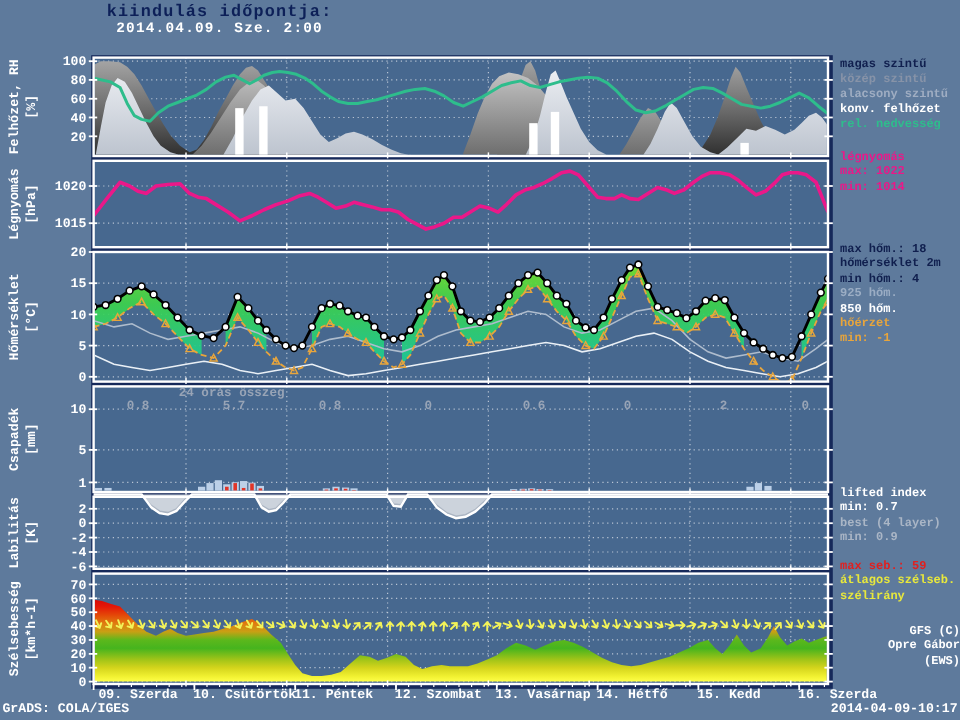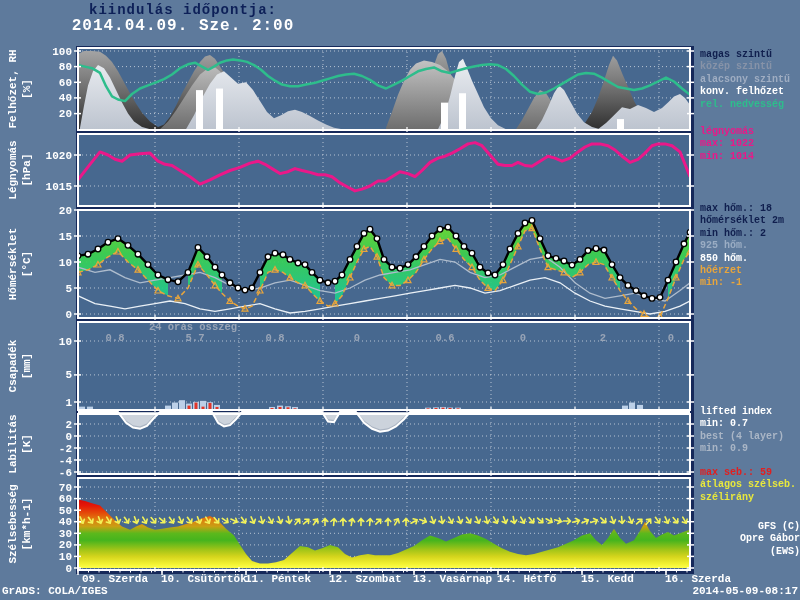--- a/index.html
+++ b/index.html
@@ -1,21 +1,21 @@
 <!DOCTYPE html>
 <html><head>
 <meta charset="utf-8">
 <style>
   html,body{margin:0;padding:0;}
   #screen{position:relative;width:800px;height:600px;background:#5e7a9c;overflow:hidden;
           font-family:"Liberation Mono","DejaVu Sans Mono",monospace;}
   .abs{position:absolute;}
   #chart-svg{position:absolute;left:0;top:0;}
   .title1{left:58px;top:2px;width:250px;text-align:center;color:#0d2058;font-size:14px;font-weight:bold;letter-spacing:1px;}
-  .title2{left:28px;top:17px;width:310px;text-align:center;color:#ffffff;font-size:16px;font-weight:bold;letter-spacing:1px;}
+  .title2{left:28px;top:17px;width:310px;text-align:center;color:#ffffff;font-size:12px;font-weight:bold;letter-spacing:1px;}
   .titleloc{left:358px;top:17px;width:140px;text-align:center;color:#ffffff;font-size:16px;font-weight:bold;letter-spacing:1px;}
   .vlabel{color:#fff;font-size:11px;font-weight:bold;transform:rotate(-90deg);transform-origin:top left;
           text-align:center;line-height:14px;white-space:nowrap;}
   #legend{left:698px;top:0;width:102px;height:600px;}
   .lgroup{position:absolute;left:2px;width:100px;}
   .lrow{font-size:10px;font-weight:bold;line-height:12.4px;white-space:nowrap;}
   .footer{color:#fff;font-size:11px;font-weight:bold;}
   .daylbl{fill:#fff;font-size:11px;font-weight:bold;font-family:"Liberation Mono",monospace;}
 </style>
 </head>
@@ -820,21 +820,21 @@
         <div class="lrow" style="color: rgb(46, 189, 140);">rel. nedvesség</div>
       </div>
       <div class="lgroup" style="top: 126px;">
         <div class="lrow" style="color: rgb(234, 24, 137);">légnyomás</div>
         <div class="lrow" style="color: rgb(234, 24, 137);">max: 1022</div>
         <div class="lrow" style="color: rgb(234, 24, 137);">min: 1014</div>
       </div>
       <div class="lgroup" style="top: 203px;">
         <div class="lrow" style="color: rgb(16, 31, 78);">max hőm.: 18</div>
         <div class="lrow" style="color: rgb(16, 31, 78);">hőmérséklet 2m</div>
-        <div class="lrow" style="color: rgb(16, 31, 78);">min hőm.: 2</div>
+        <div class="lrow" style="color: rgb(16, 31, 78);">min hőm.: 4</div>
         <div class="lrow" style="color: rgb(155, 173, 196);">925 hőm.</div>
         <div class="lrow" style="color: rgb(255, 255, 255);">850 hőm.</div>
         <div class="lrow" style="color: rgb(232, 165, 60);">hőérzet</div>
         <div class="lrow" style="color: rgb(232, 165, 60);">min: -1</div>
       </div>
       <div class="lgroup" style="top: 406px;">
         <div class="lrow" style="color: rgb(255, 255, 255);">lifted index</div>
         <div class="lrow" style="color: rgb(255, 255, 255);">min: 0.7</div>
         <div class="lrow" style="color: rgb(170, 182, 198);">best (4 layer)</div>
         <div class="lrow" style="color: rgb(170, 182, 198);">min: 0.9</div>
@@ -845,14 +845,14 @@
         <div class="lrow" style="color: rgb(232, 232, 60);">szélirány</div>
       </div>
       <div class="lgroup" style="top: 521px; text-align: right;">
         <div class="lrow" style="color: rgb(255, 255, 255);">GFS (C)</div>
         <div class="lrow" style="color: rgb(255, 255, 255);">Opre Gábor</div>
         <div class="lrow" style="color: rgb(255, 255, 255);">(EWS)</div>
       </div>
     </div>
 
   <div class="abs footer" style="left:2px;top:585px;">GrADS: COLA/IGES</div>
-  <div class="abs footer" style="right:2px;top:585px;">2014-05-09-08:17</div>
+  <div class="abs footer" style="right:2px;top:585px;">2014-04-09-10:17</div>
 </div>
 
 </body></html>

